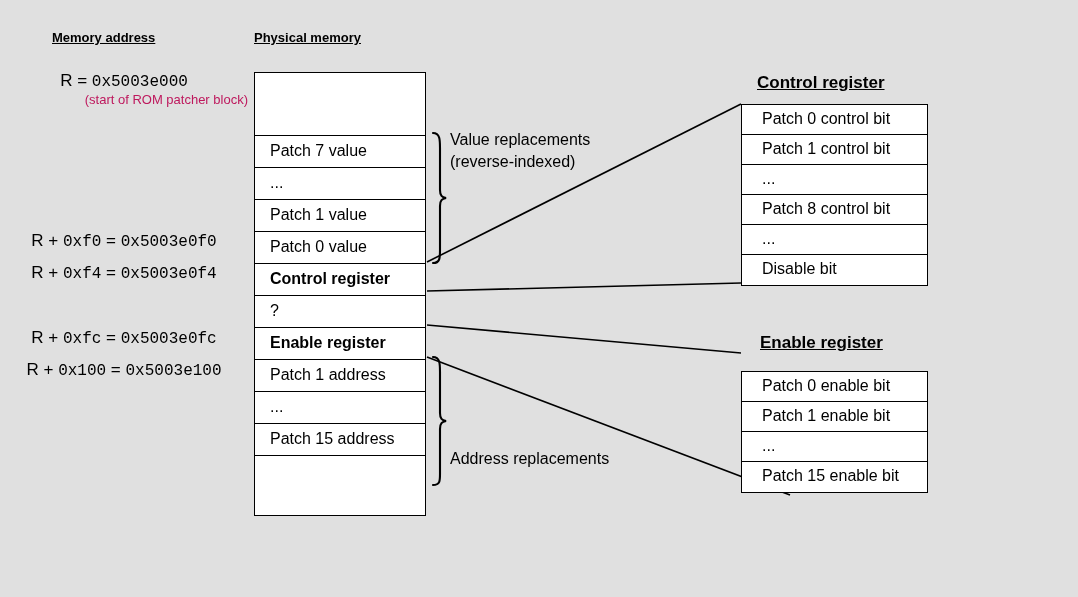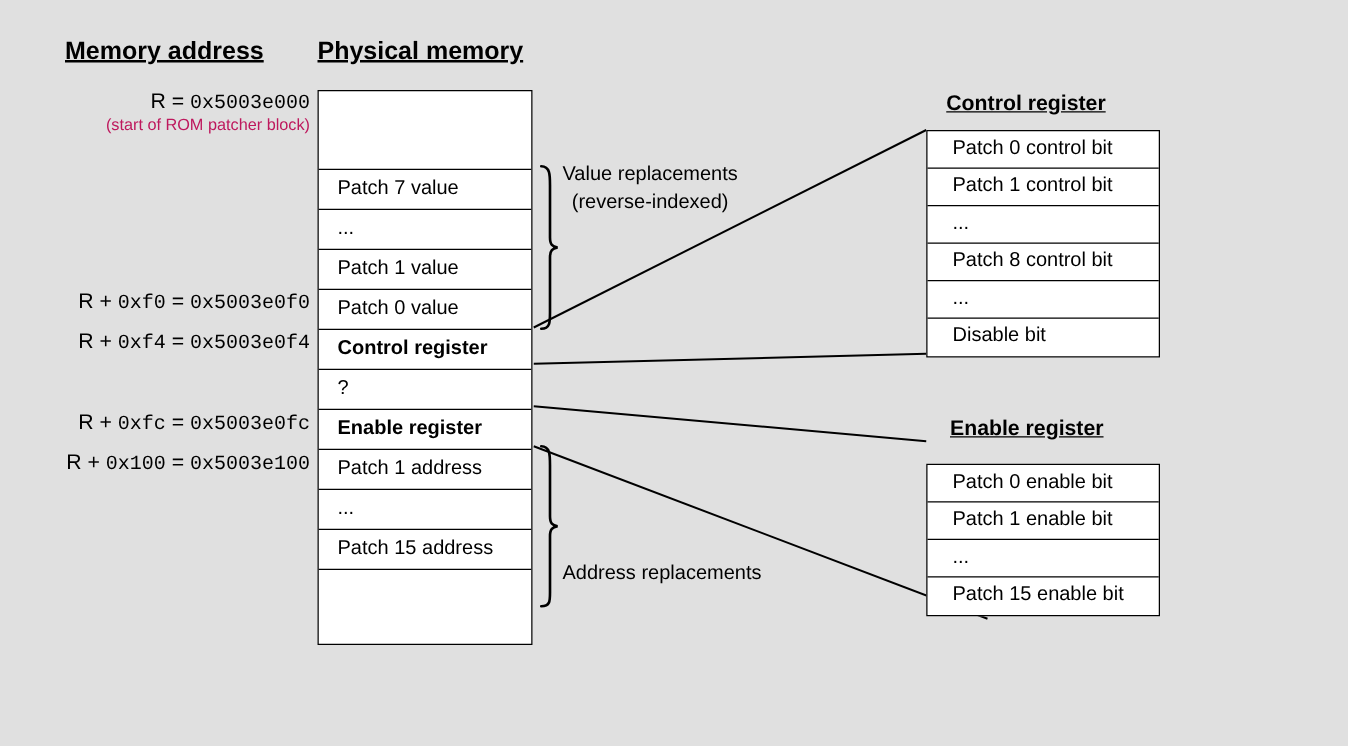--- a/index.html
+++ b/index.html
@@ -17,31 +17,31 @@
   #stage {
     position: absolute;
     left: 0; top: 0;
     width: 1078px;
     height: 597px;
   }
   .abs { position: absolute; }
 
   
   .col-heading {
-    font-size: 20px;
+    font-size: 13px;
     font-weight: bold;
     color: #000;
     text-decoration: underline;
     white-space: nowrap;
     letter-spacing: 0px;
   }
 
   
   .addr-row {
-    text-align: right;
+    text-align: center;
     white-space: nowrap;
     font-size: 17px;
     color: #000;
     line-height: 1.05;
   }
   .addr-row .mono {
     font-family: "Liberation Mono", "DejaVu Sans Mono", monospace;
     font-size: 16px;
   }
   .addr-sub {
@@ -194,21 +194,21 @@
     <div class="mem-cell">Patch 0 value</div>
     <div class="mem-cell bold">Control register</div>
     <div class="mem-cell">?</div>
     <div class="mem-cell bold">Enable register</div>
     <div class="mem-cell">Patch 1 address</div>
     <div class="mem-cell">...</div>
     <div class="mem-cell">Patch 15 address</div>
     <div class="mem-cell pad-bottom last"></div>
   </div>
 
-  <div class="annot" style="left:450px; top:129px;text-align:center;">
+  <div class="annot" style="left:450px; top:129px;">
     <div>Value replacements</div>
     <div>(reverse-indexed)</div>
   </div>
 
   <div class="annot" style="left:450px; top:448px;">Address replacements</div>
 
   <div class="reg-title" style="left:757px; top:73px;">Control register</div>
 
   <div class="reg-block" style="left:741px; top:104px; width:187px;">
     <div class="reg-cell">Patch 0 control bit</div>

